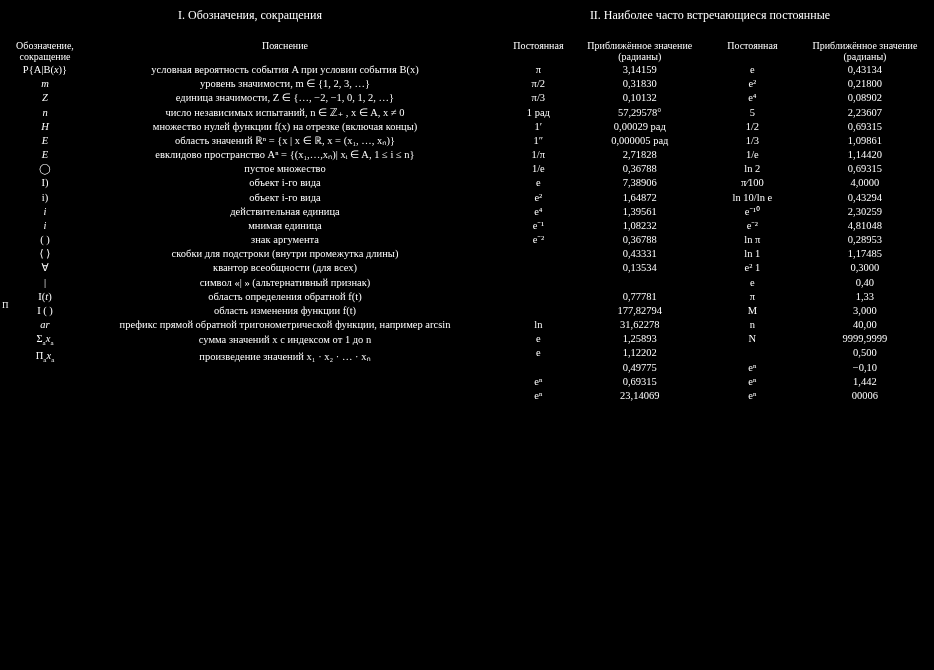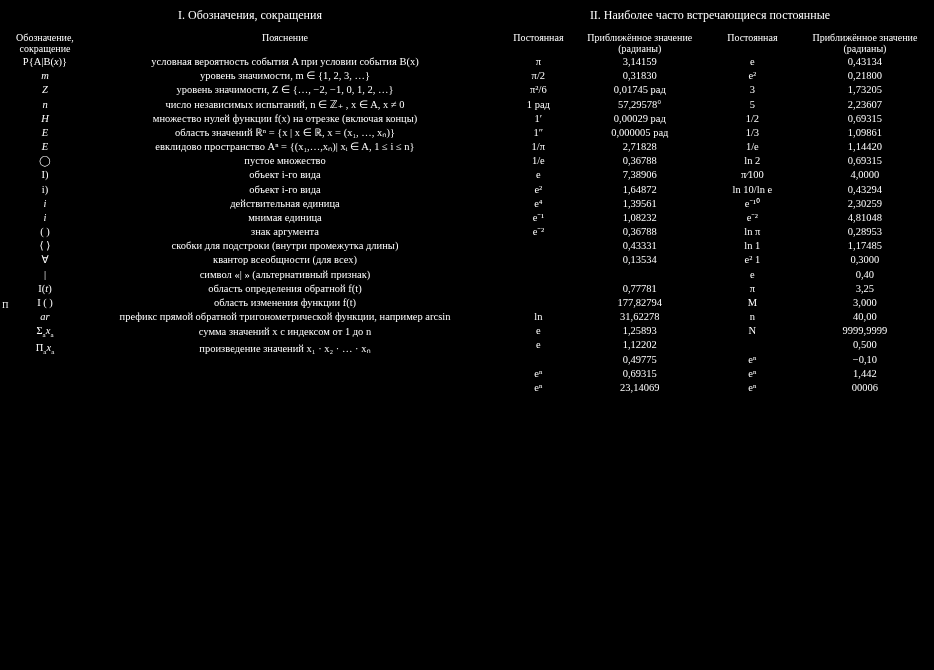--- a/index.html
+++ b/index.html
@@ -6,21 +6,21 @@
   body{
     width:934px;height:670px;
     background:#000;color:#fff;
     font-family:"Times New Roman",serif;
     font-size:11px;
     overflow:hidden;
   }
   .page{display:flex;padding:8px 10px;gap:6px}
   .left{width:480px}
   .right{flex:1}
-  .title{text-align:center;font-size:12px;margin-bottom:8px}
+  .title{text-align:center;font-size:12px;margin-bottom:16px}
   table{border-collapse:collapse;width:100%}
   th{font-weight:normal;font-size:10px;text-align:center;padding:1px 2px;vertical-align:top}
   td{font-size:10.5px;padding:0 3px;vertical-align:middle;line-height:1.35}
   .left .c0{width:64px;text-align:center}
   .left .c1{text-align:center}
   .right td{text-align:center}
   .right .c0{width:70px}
   .right .c1{width:100px}
   .right .c2{width:90px}
   .right .c3{width:100px}
@@ -47,21 +47,21 @@
           <tr>
             <td class="c0">P{A|B(<span class="it">x</span>)}</td>
             <td class="c1">условная вероятность события A при условии события B(x)</td>
           </tr>
           <tr>
             <td class="c0"><span class="it">m</span></td>
             <td class="c1">уровень значимости, m ∈ {1, 2, 3, …}</td>
           </tr>
           <tr>
             <td class="c0"><span class="it">Z</span></td>
-            <td class="c1">уровень значимости, Z ∈ {…, −2, −1, 0, 1, 2, …}</td>
+            <td class="c1">единица значимости, Z ∈ {…, −2, −1, 0, 1, 2, …}</td>
           </tr>
           <tr>
             <td class="c0"><span class="it">n</span></td>
             <td class="c1">число независимых испытаний, n ∈ ℤ₊ , x ∈ A, x ≠ 0</td>
           </tr>
           <tr>
             <td class="c0"><span class="it">H</span></td>
             <td class="c1">множество нулей функции f(x) на отрезке (включая концы)</td>
           </tr>
           <tr>
@@ -154,24 +154,24 @@
             <td class="c2">e</td>
             <td class="c3">0,43134</td>
           </tr>
           <tr>
             <td class="c0">π/2</td>
             <td class="c1">0,31830</td>
             <td class="c2">e²</td>
             <td class="c3">0,21800</td>
           </tr>
           <tr>
-            <td class="c0">π²/6</td>
-            <td class="c1">0,01745 рад</td>
-            <td class="c2">3</td>
-            <td class="c3">1,73205</td>
+            <td class="c0">π/3</td>
+            <td class="c1">0,10132</td>
+            <td class="c2">e⁴</td>
+            <td class="c3">0,08902</td>
           </tr>
           <tr>
             <td class="c0">1 рад</td>
             <td class="c1">57,29578°</td>
             <td class="c2">5</td>
             <td class="c3">2,23607</td>
           </tr>
           <tr>
             <td class="c0">1′</td>
             <td class="c1">0,00029 рад</td>
@@ -241,21 +241,21 @@
           <tr>
             <td class="c0"></td>
             <td class="c1"></td>
             <td class="c2">e</td>
             <td class="c3">0,40</td>
           </tr>
           <tr>
             <td class="c0"></td>
             <td class="c1">0,77781</td>
             <td class="c2">π</td>
-            <td class="c3">3,25</td>
+            <td class="c3">1,33</td>
           </tr>
           <tr>
             <td class="c0"></td>
             <td class="c1">177,82794</td>
             <td class="c2">M</td>
             <td class="c3">3,000</td>
           </tr>
           <tr>
             <td class="c0">ln</td>
             <td class="c1">31,62278</td>

